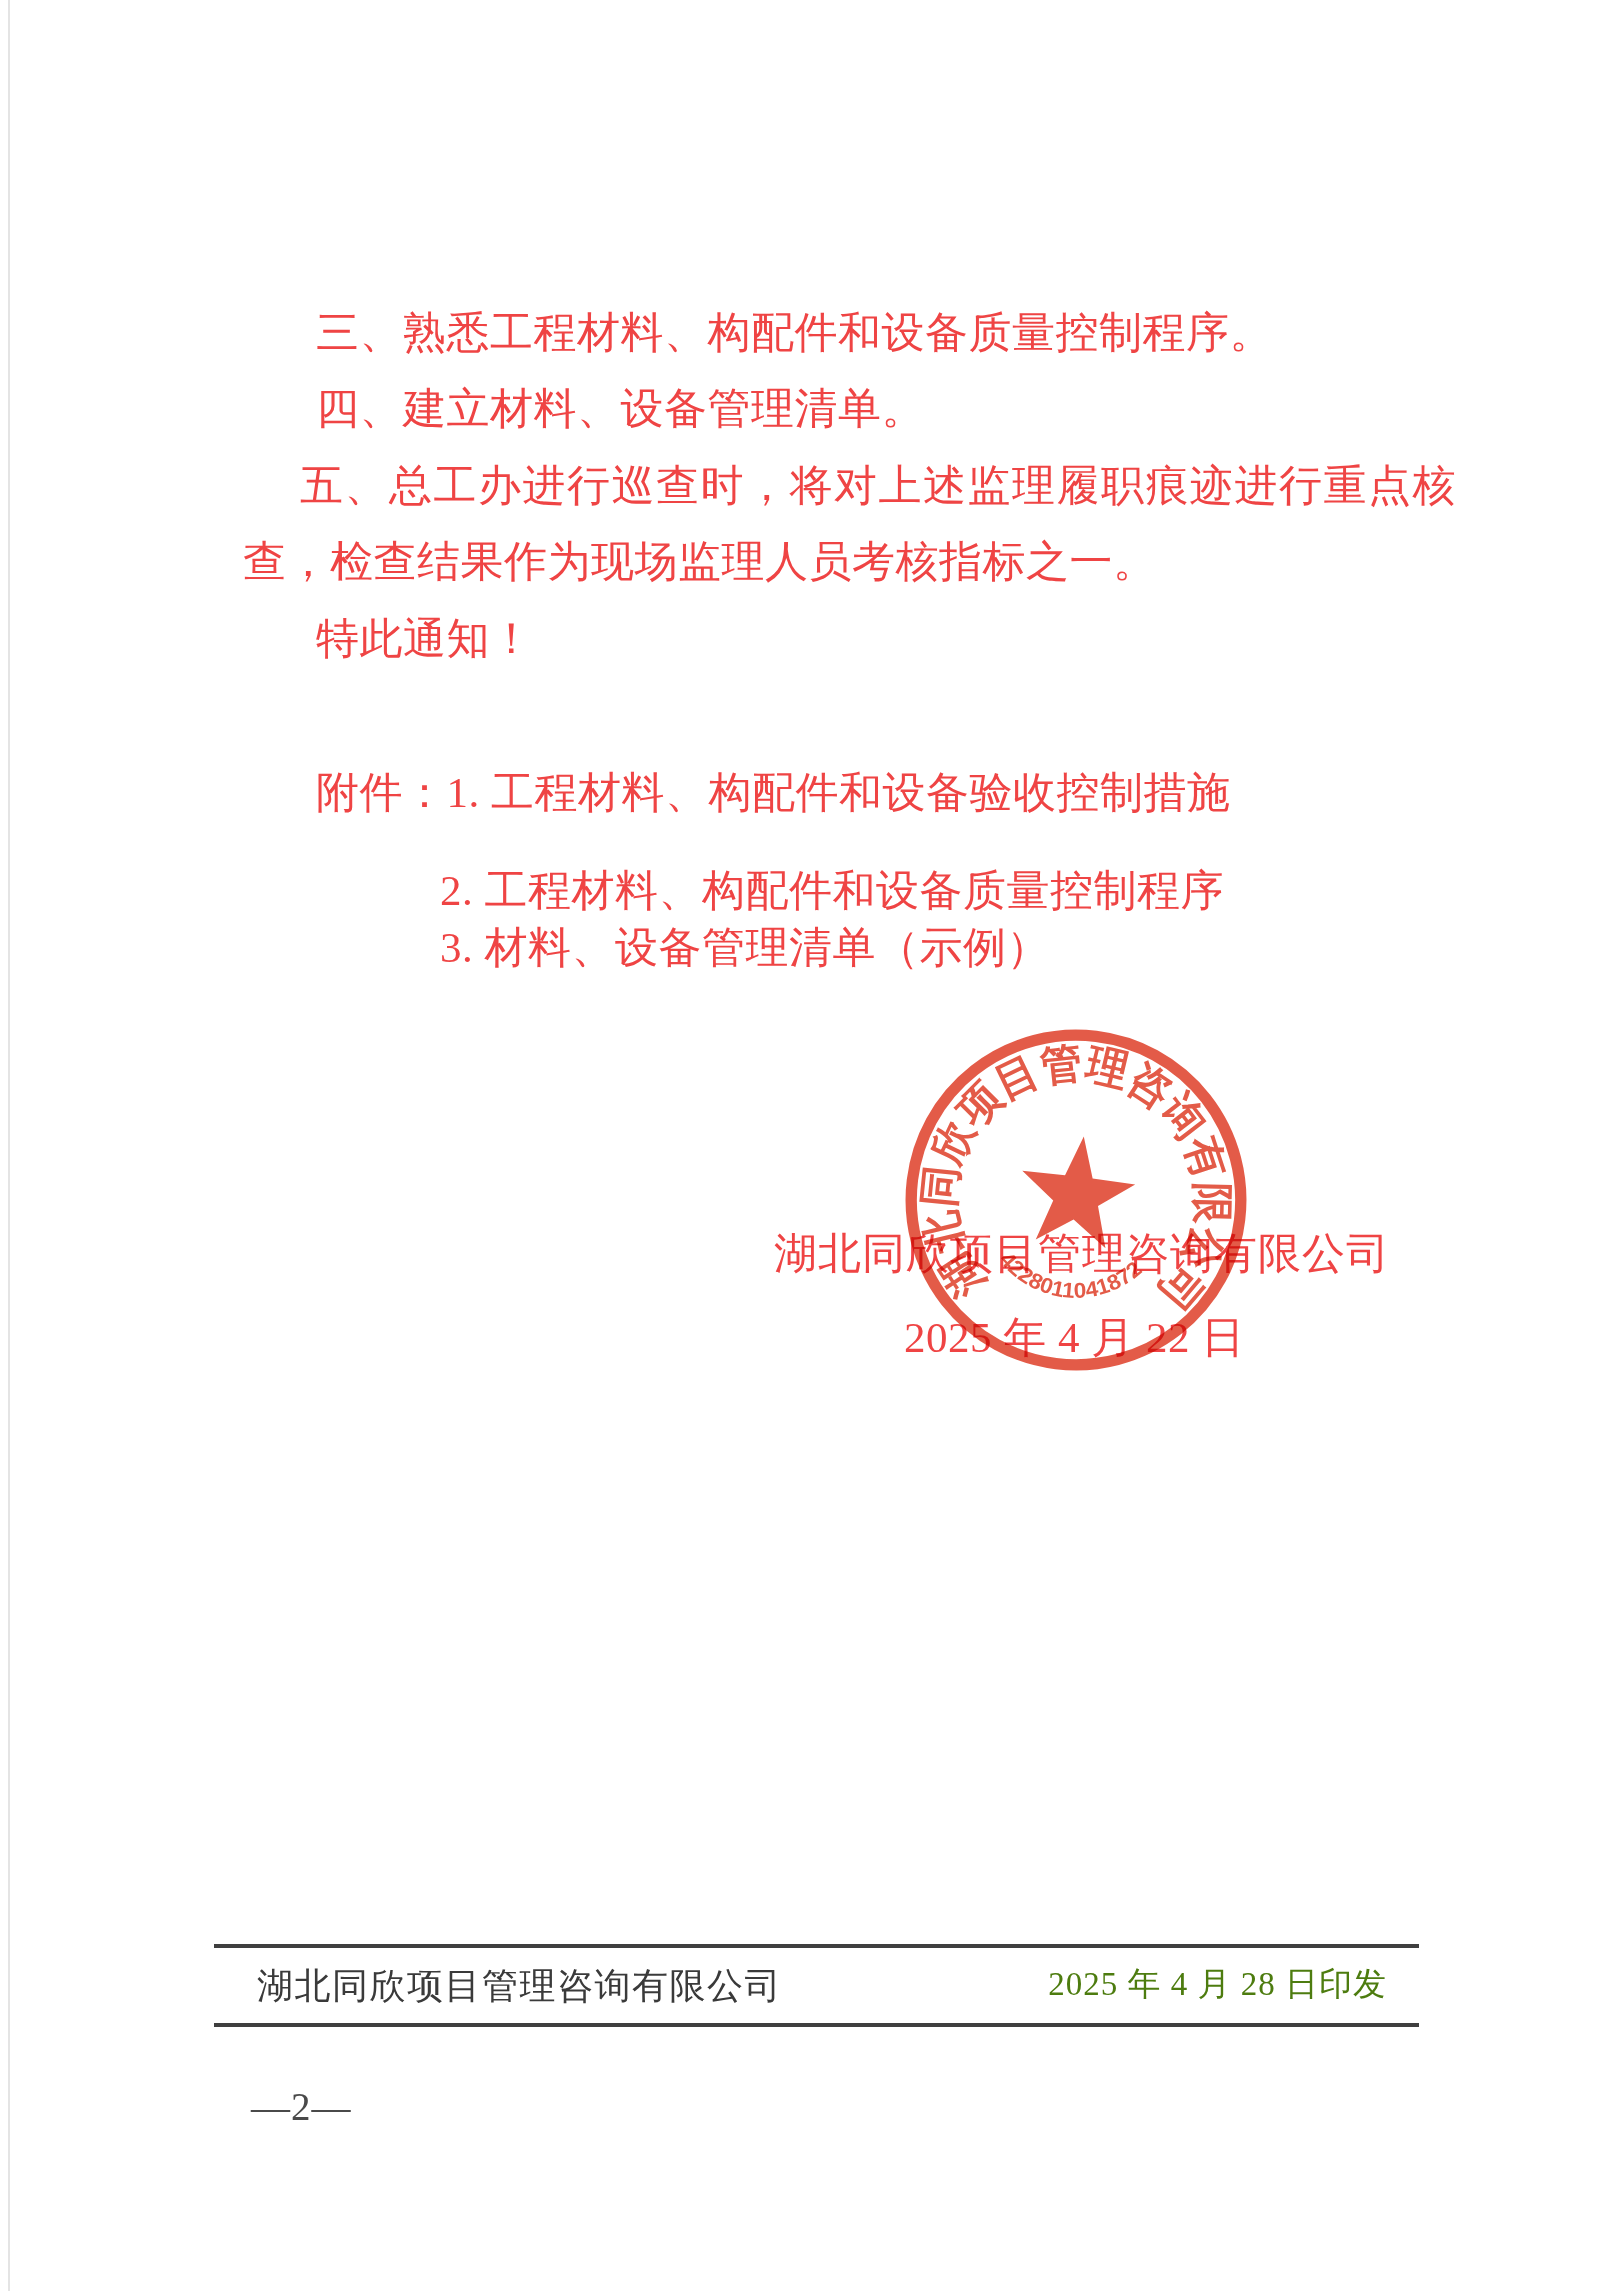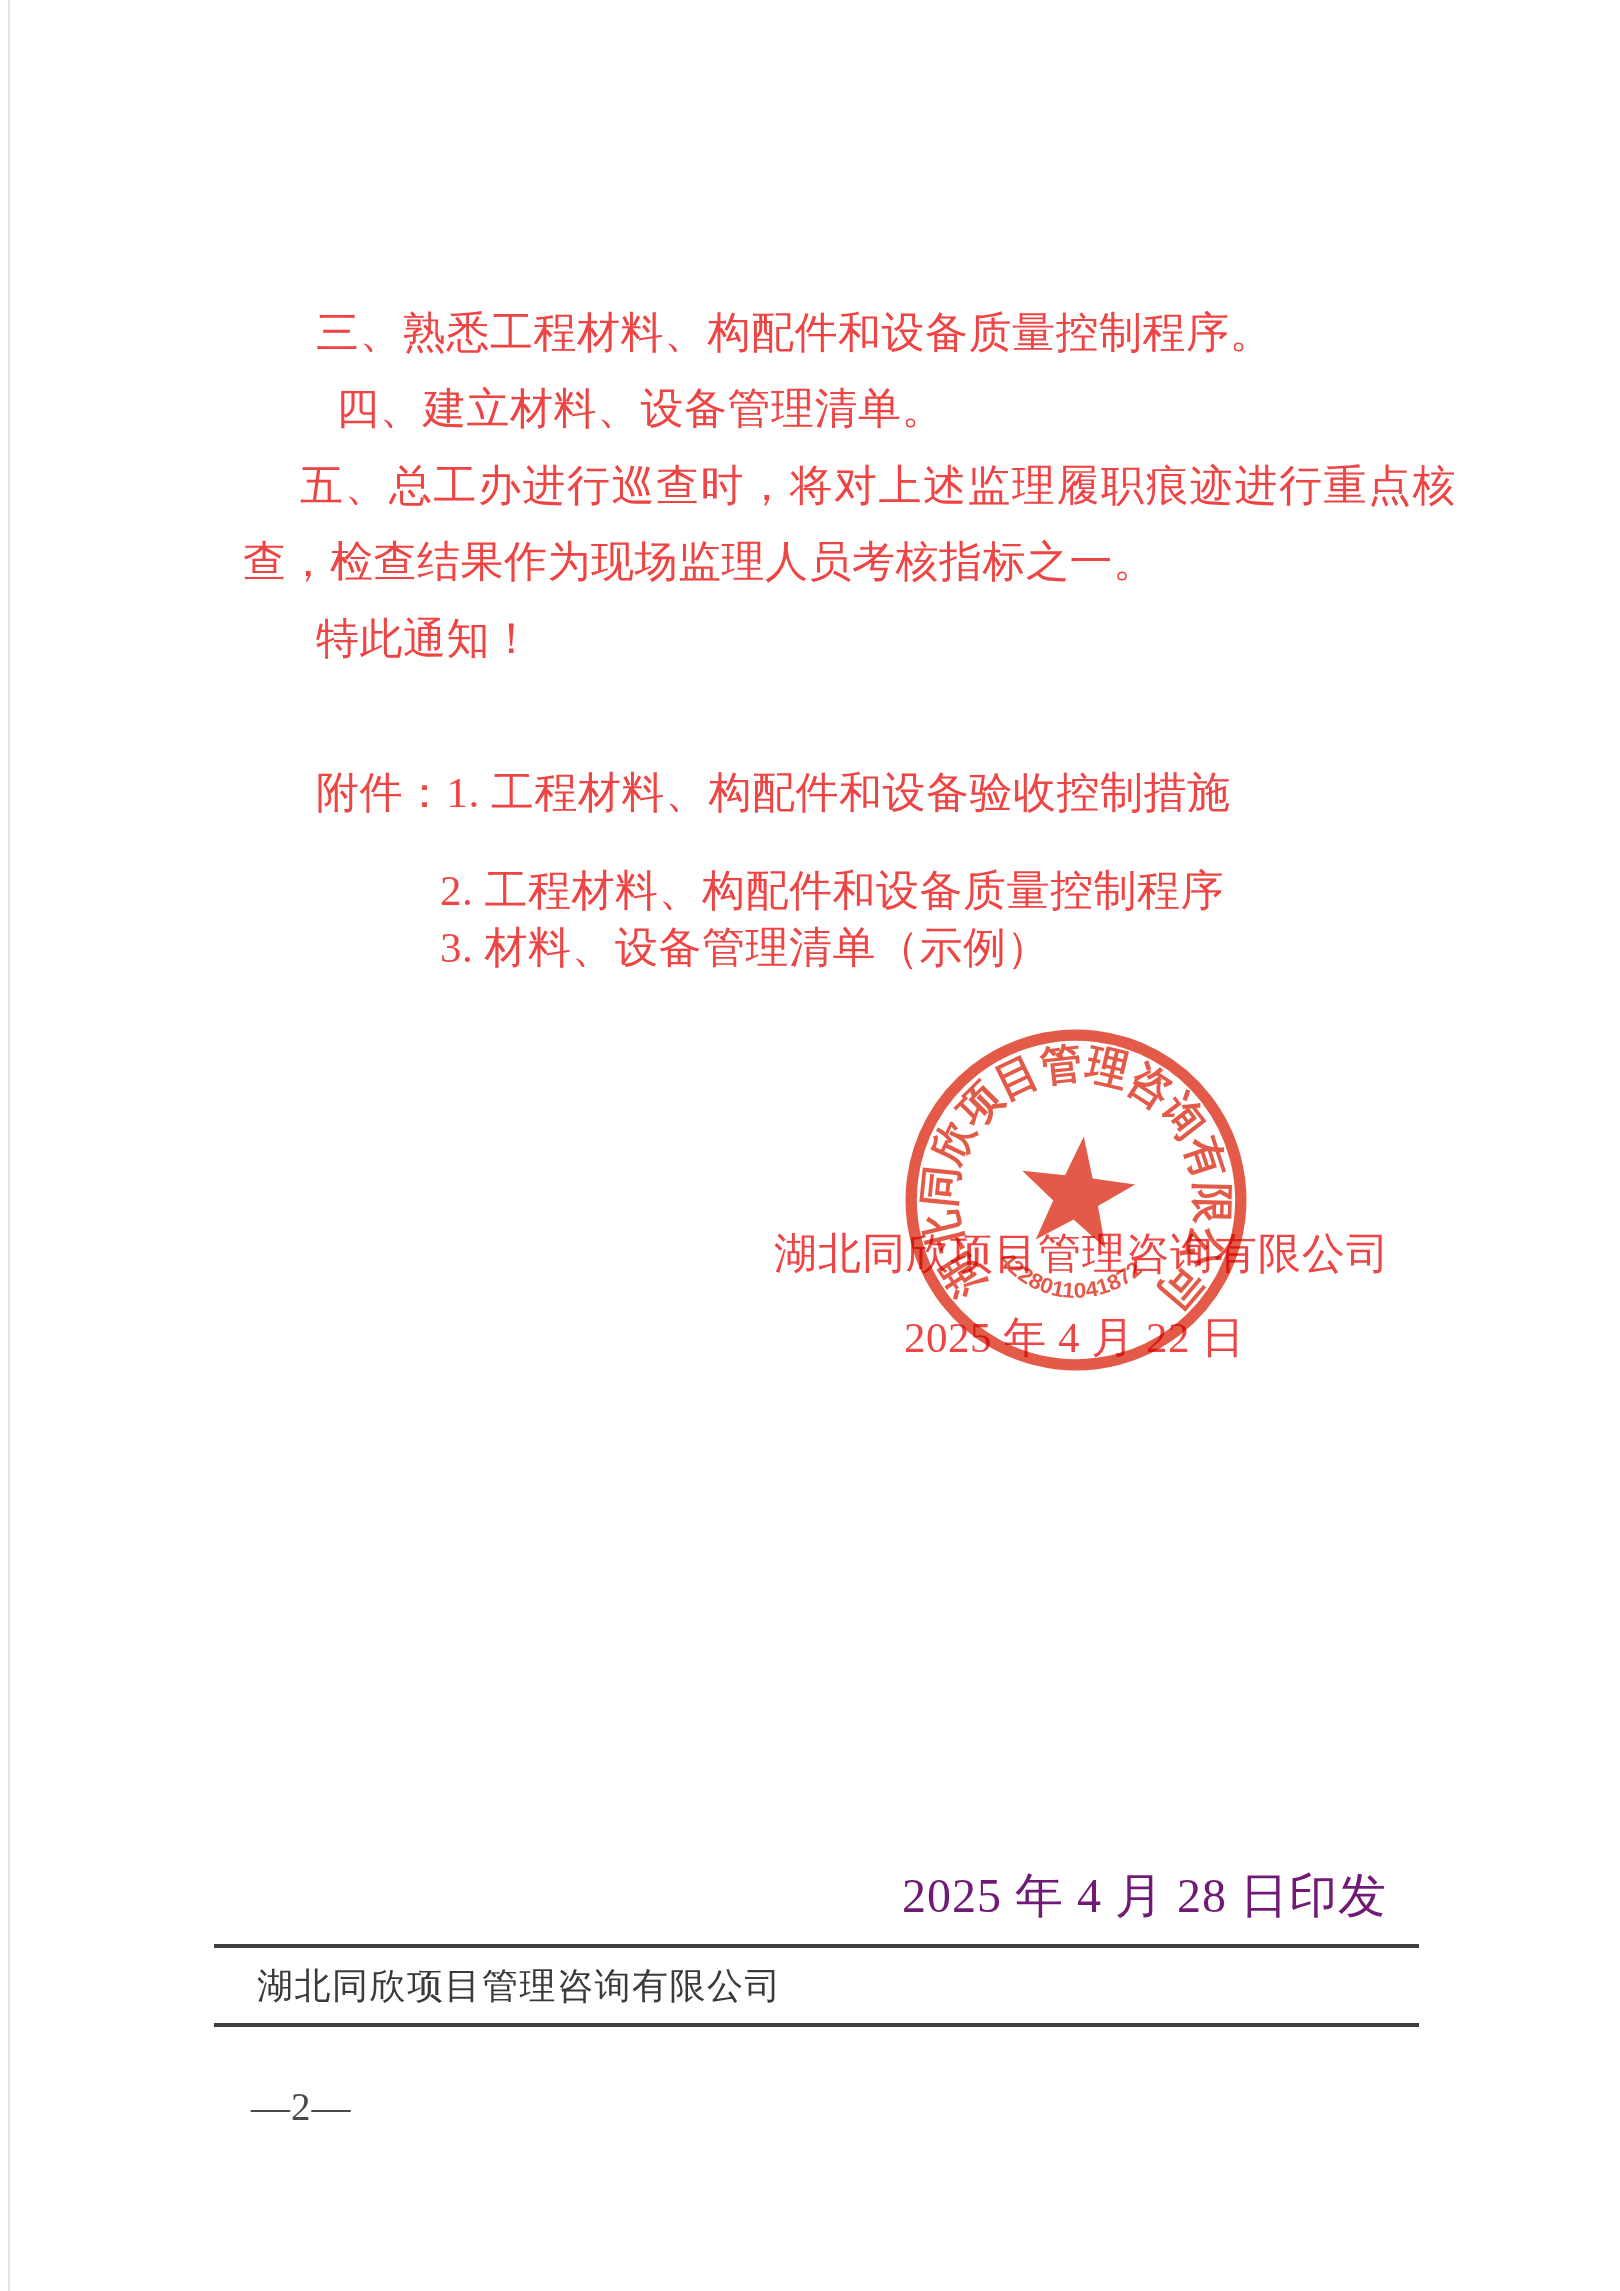--- a/index.html
+++ b/index.html
@@ -36,37 +36,37 @@
     position:absolute;left:214px;width:1205px;height:3.9px;
     background:#3f3f3f;
   }
   .rule-top{top:1944px;}
   .rule-bottom{top:2023px;}
   .footer-issuer{
     position:absolute;left:257px;top:1962px;
     font-size:36px;letter-spacing:1.5px;color:#3a3a3a;white-space:pre;
   }
   .footer-date{
-    position:absolute;right:233px;top:1864px;
-    font-size:48px;letter-spacing:1px;color:#701a75;white-space:pre;
+    position:absolute;right:233px;top:1962px;
+    font-size:33px;letter-spacing:1px;color:#4d7c0f;white-space:pre;
   }
   .page-num{
     position:absolute;left:251px;top:2084px;
     font-size:39px;color:#4a4a4a;letter-spacing:1px;white-space:pre;
   }
 </style>
 </head>
 <body>
 
 <div id="page">
 
   <div class="scan-edge"></div>
 
   <div class="line" style="left:316px;top:310px;">三、熟悉工程材料、构配件和设备质量控制程序。</div>
-  <div class="line" style="left:316px;top:386px;margin-left:20px;">四、建立材料、设备管理清单。</div>
+  <div class="line" style="left:316px;top:386px;">四、建立材料、设备管理清单。</div>
   <div class="line wideline" style="left:300px;top:463px;">五、总工办进行巡查时，将对上述监理履职痕迹进行重点核</div>
   <div class="line" style="left:243px;top:539px;">查，检查结果作为现场监理人员考核指标之一。</div>
   <div class="line" style="left:316px;top:616px;">特此通知！</div>
 
   <div class="line" style="left:316px;top:770px;"><span>附件：</span><span>1. 工程材料、构配件和设备验收控制措施</span></div>
   <div class="line" style="left:440px;top:848px;margin-top:20px;">2. 工程材料、构配件和设备质量控制程序</div>
   <div class="line" style="left:440px;top:925px;">3. 材料、设备管理清单（示例）</div>
 
   <div class="line sig" style="left:774px;top:1231px;">湖北同欣项目管理咨询有限公司</div>
   <div class="line" style="left:904px;top:1315px;">2025 年 4 月 22 日</div>

